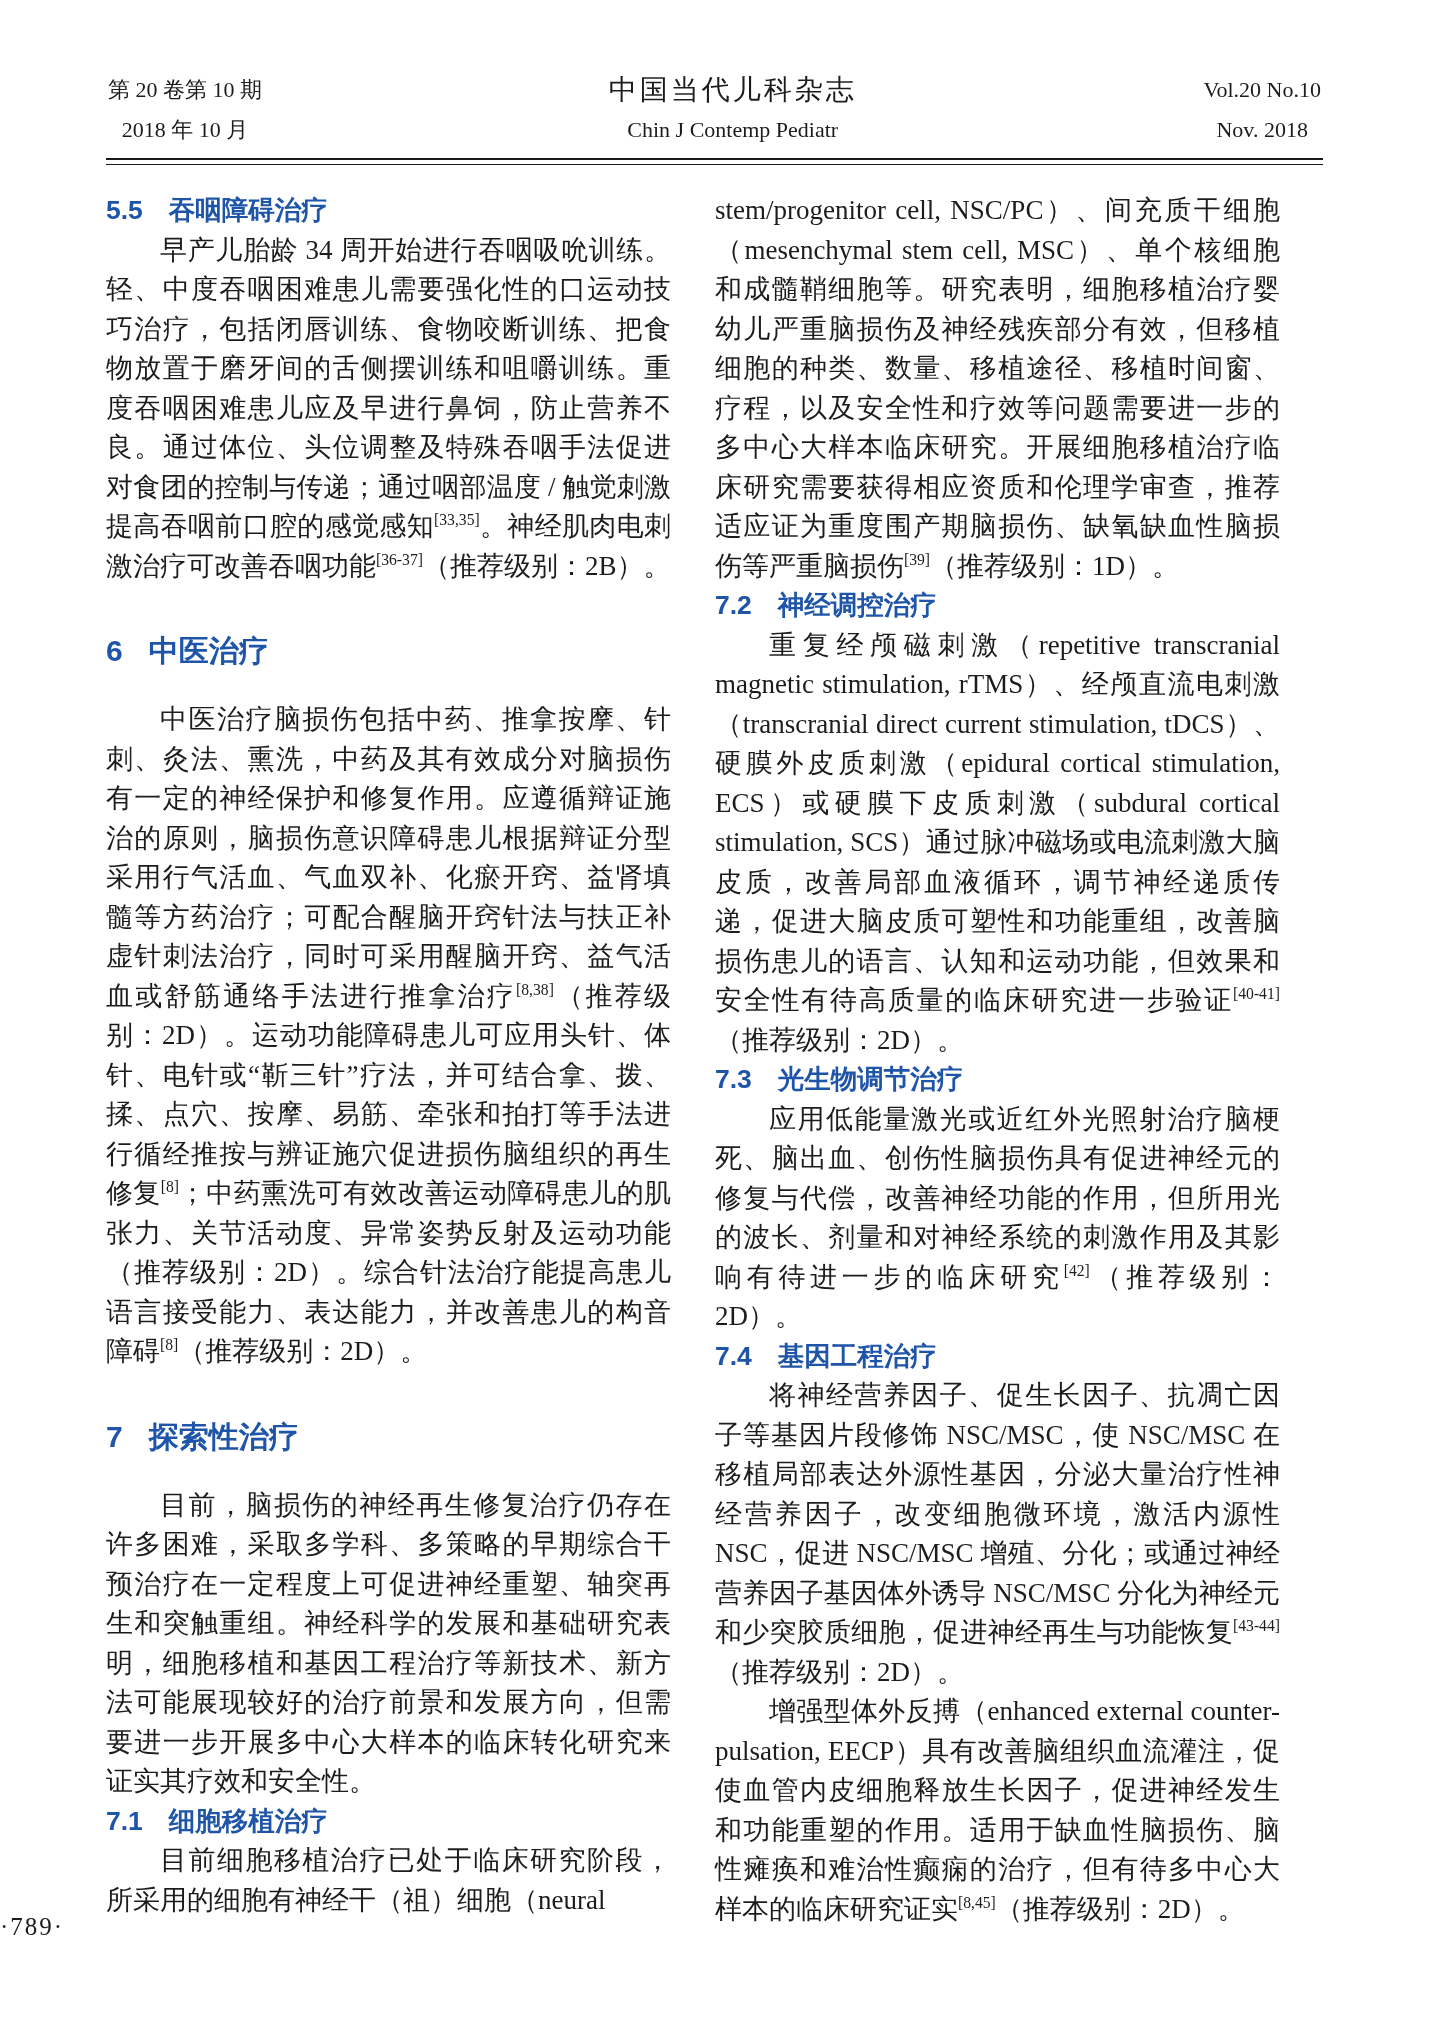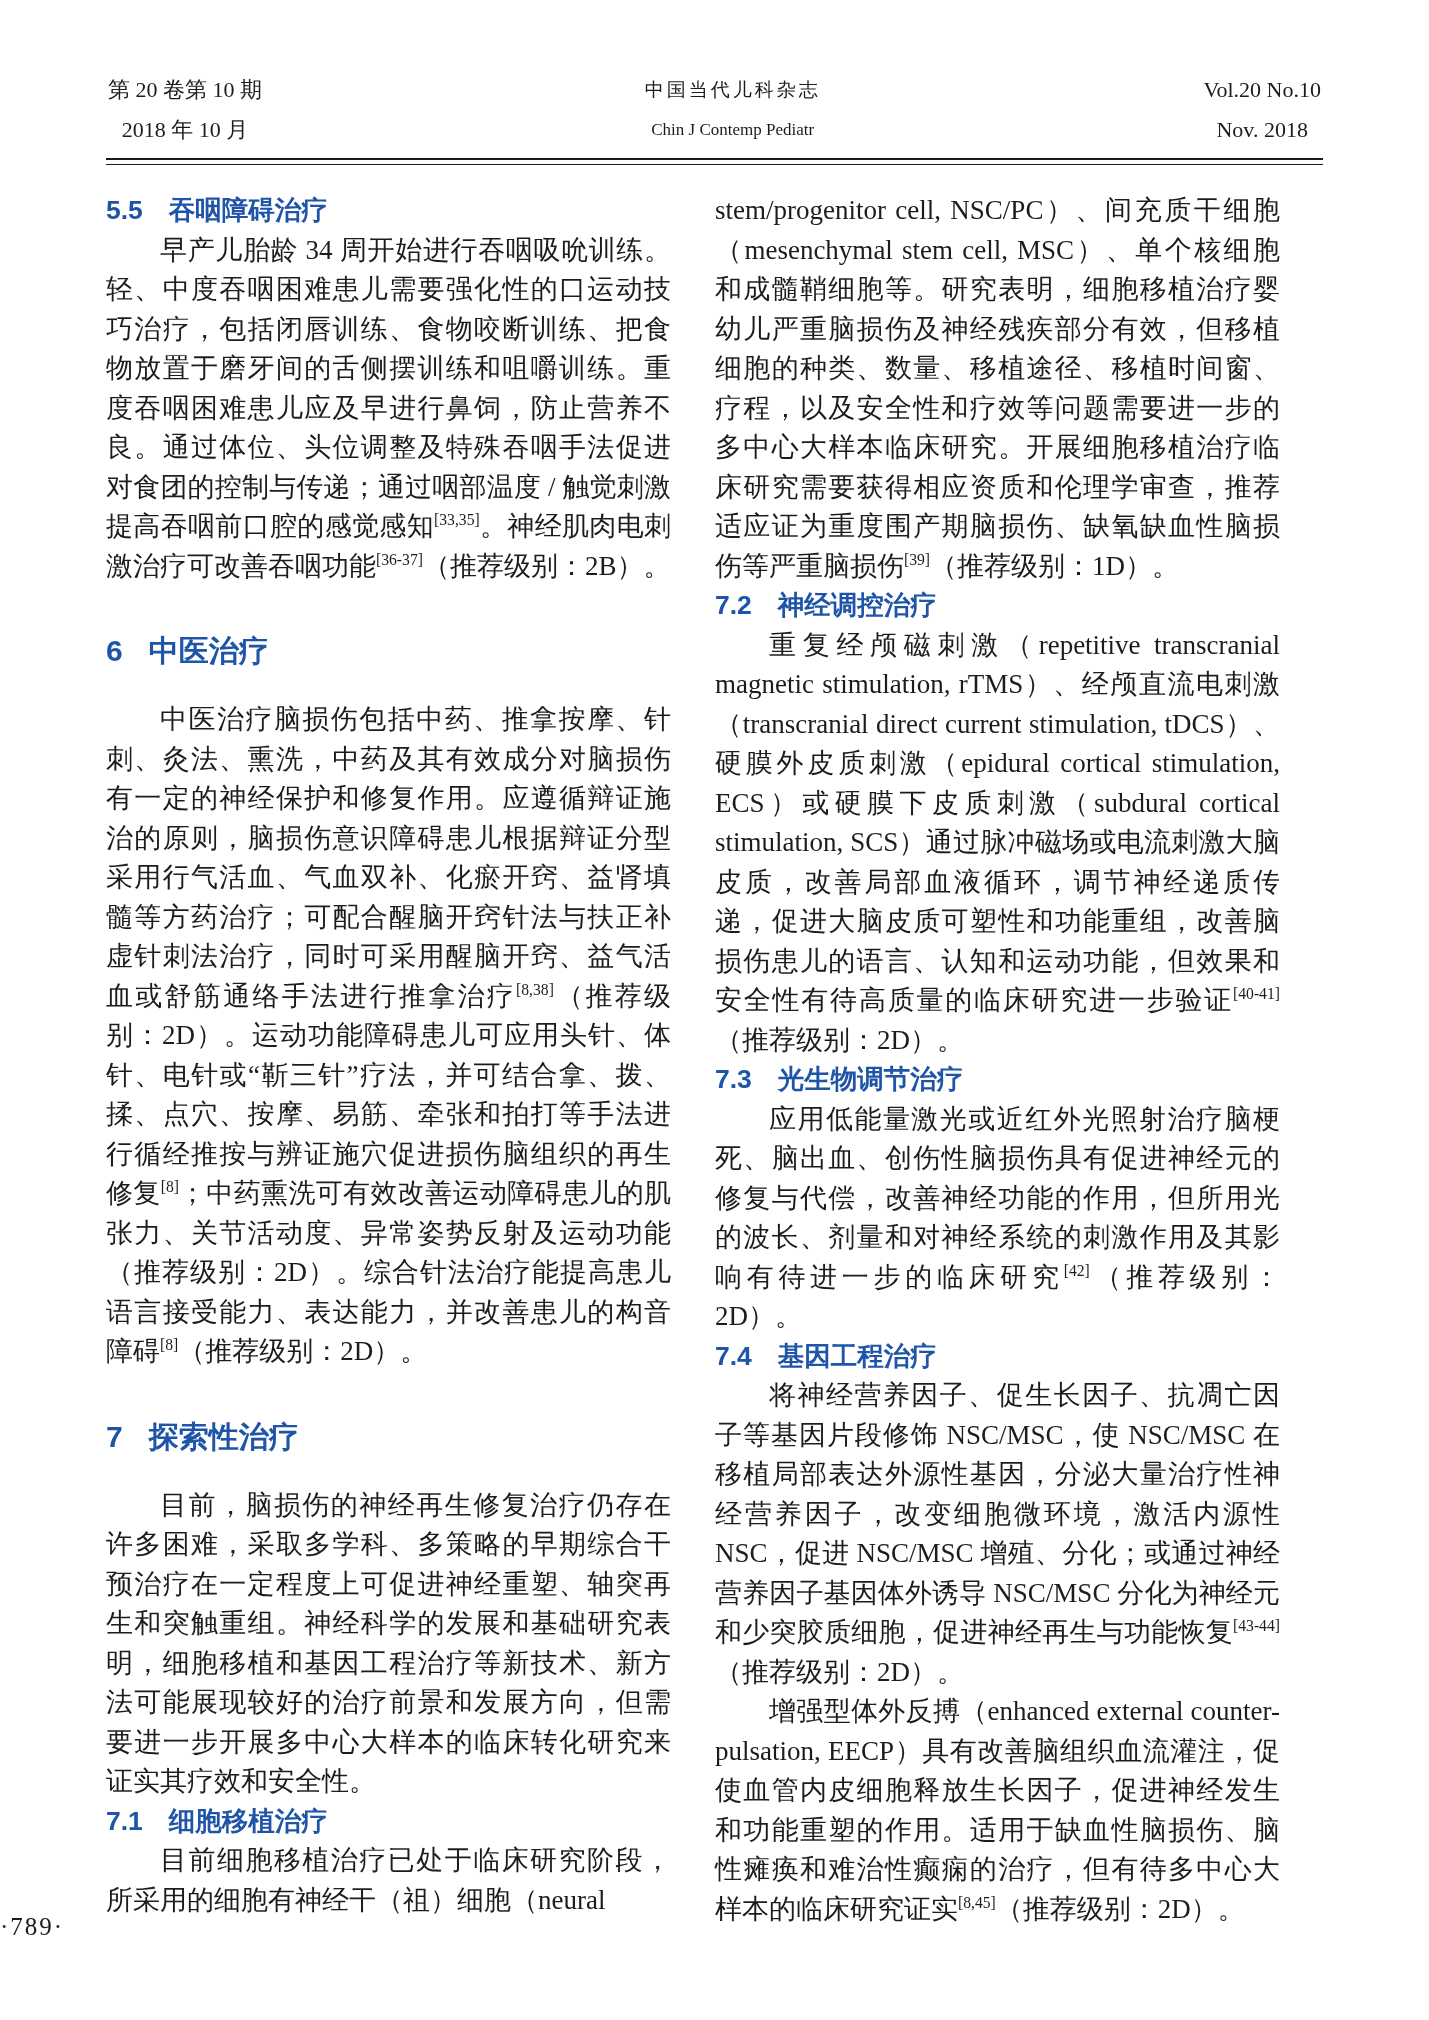--- a/index.html
+++ b/index.html
@@ -12,22 +12,22 @@
     font-family:"Liberation Serif","DejaVu Serif",serif;
     overflow:hidden;
   }
   
   .header{
     display:flex;justify-content:space-between;align-items:flex-start;
     padding:70px 108px 0 108px;
   }
   .h-side{font-size:22px;line-height:40px;text-align:center;white-space:nowrap;}
   .h-center{text-align:center;}
-  .h-center .cn{font-size:19px;line-height:40px;letter-spacing:3px;}
-  .h-center .en{font-size:17px;line-height:40px;}
+  .h-center .cn{font-size:28px;line-height:40px;letter-spacing:3px;}
+  .h-center .en{font-size:22px;line-height:40px;}
   .rule{
     margin:8px 106px 0 106px;
     height:4px;
     border-top:2.5px solid #1a1a1a;
     border-bottom:1.5px solid #1a1a1a;
   }
   
   .columns{
     display:flex;gap:44px;
     padding:26px 106px 0 106px;

